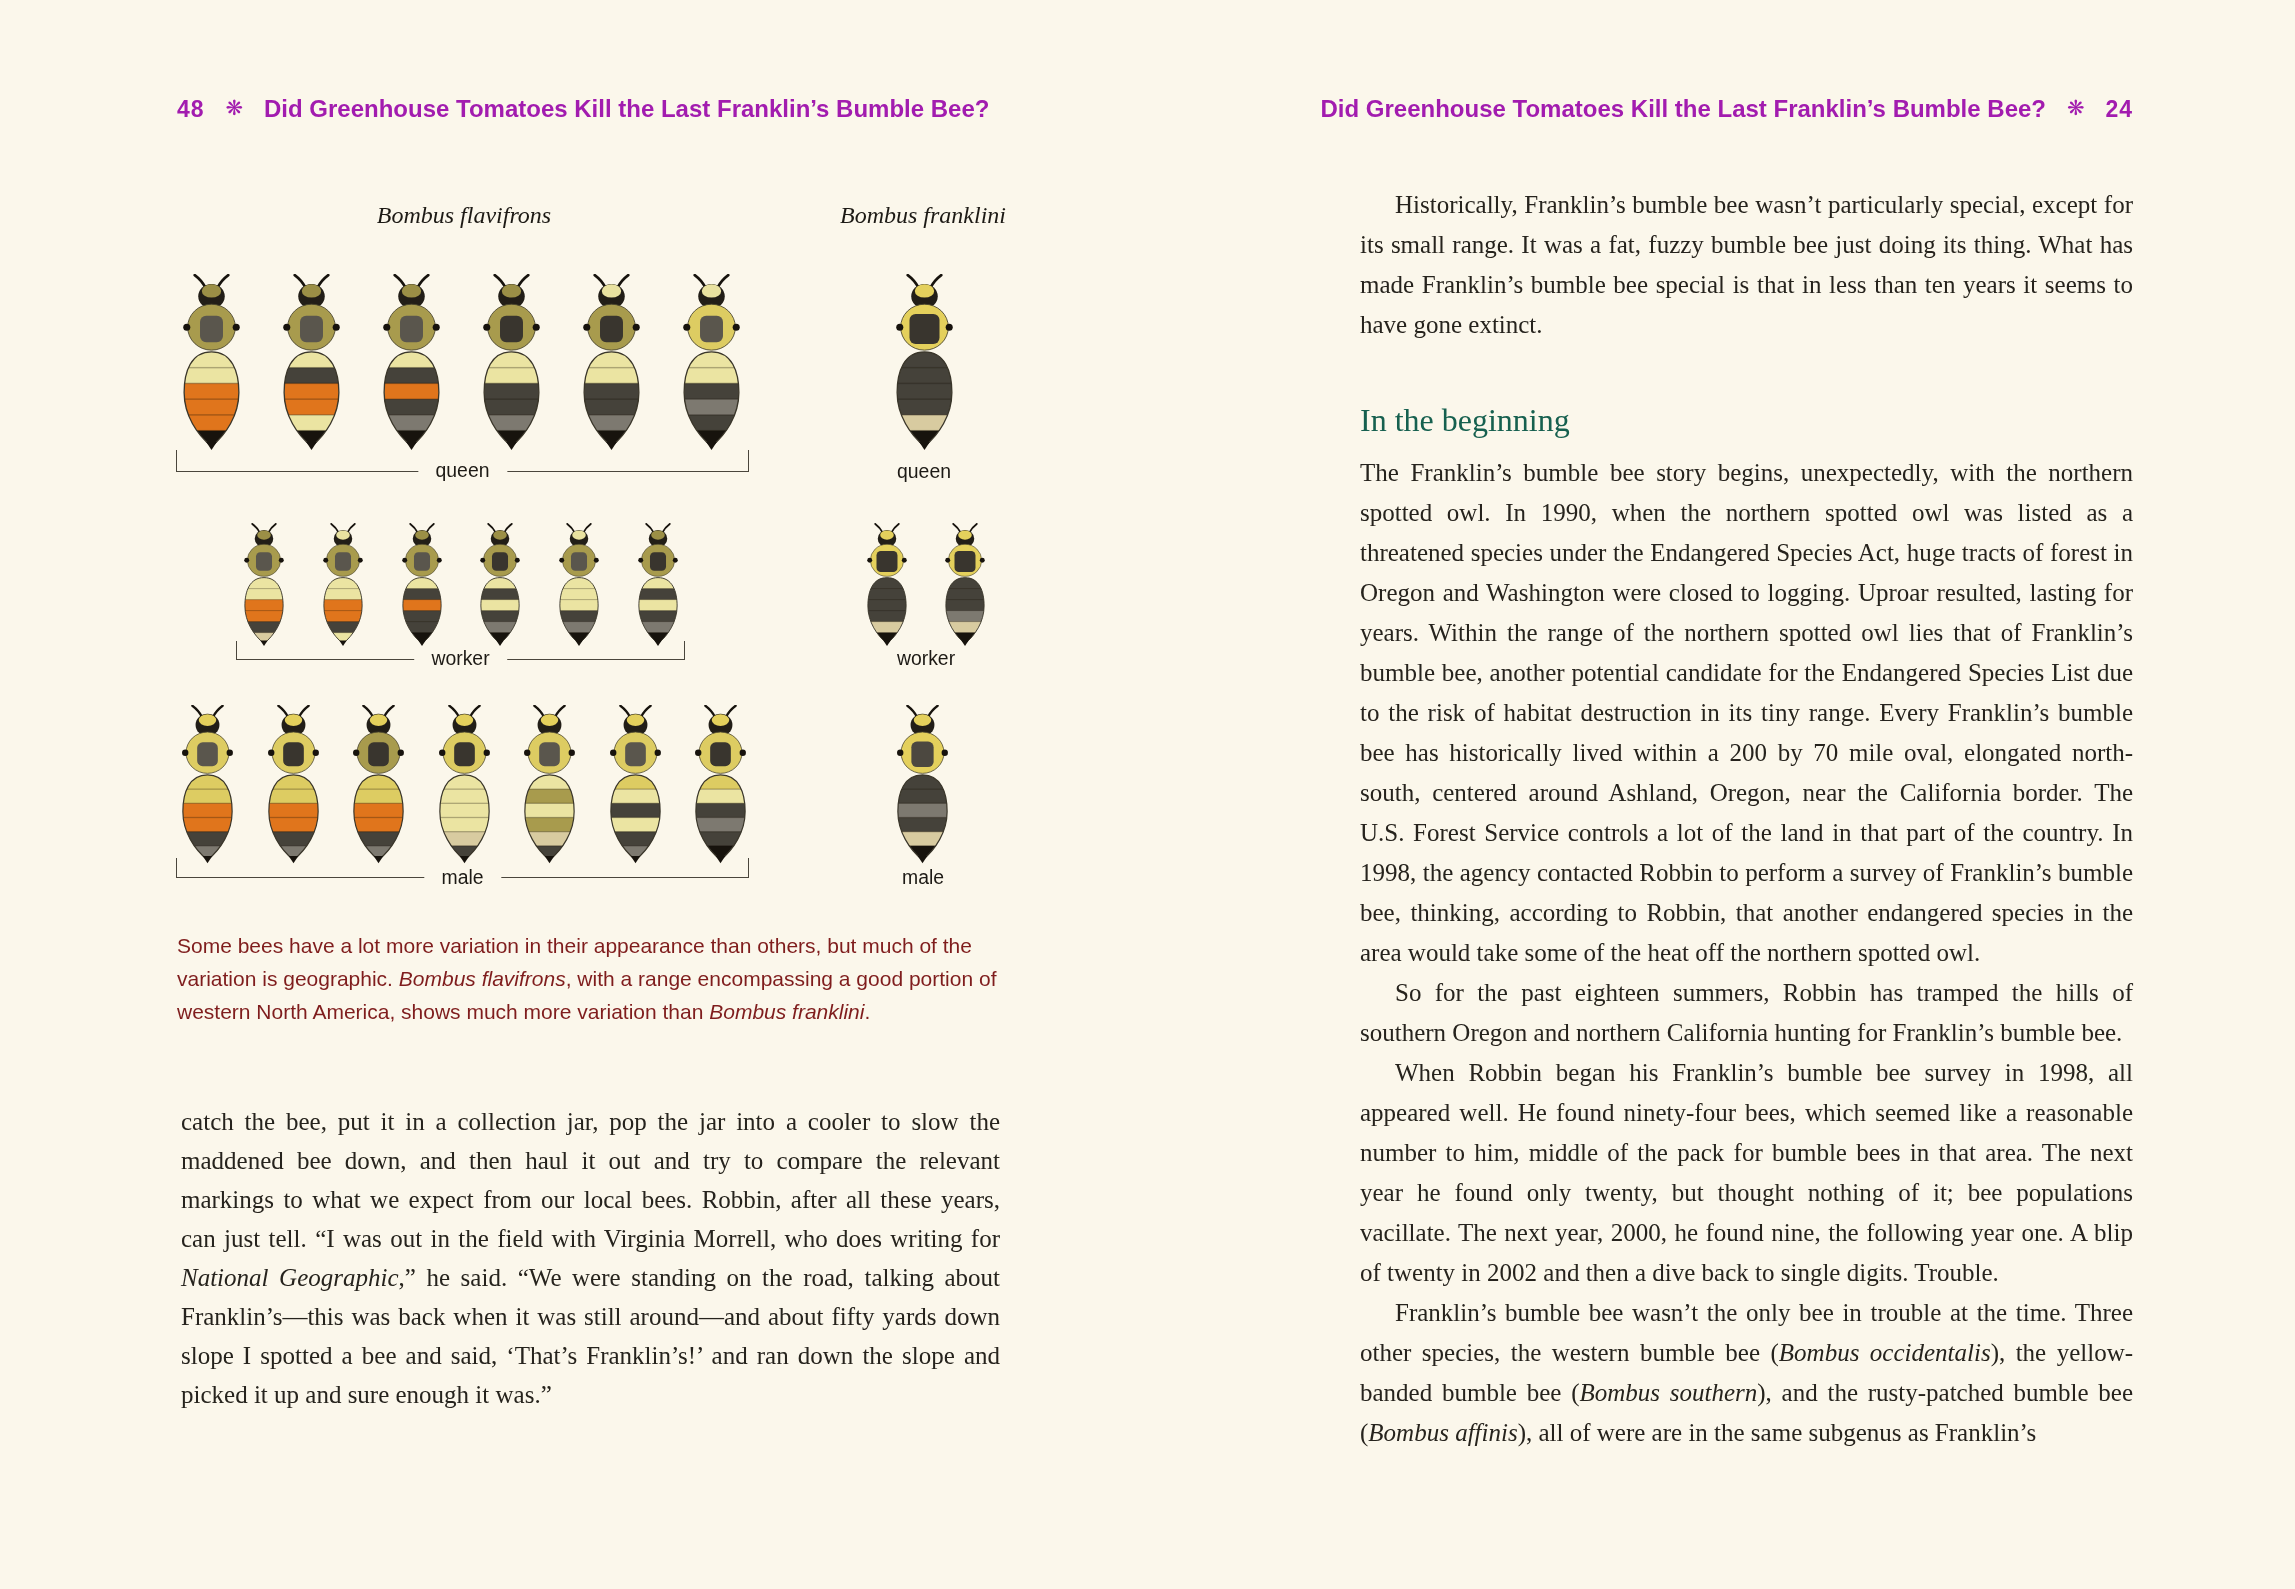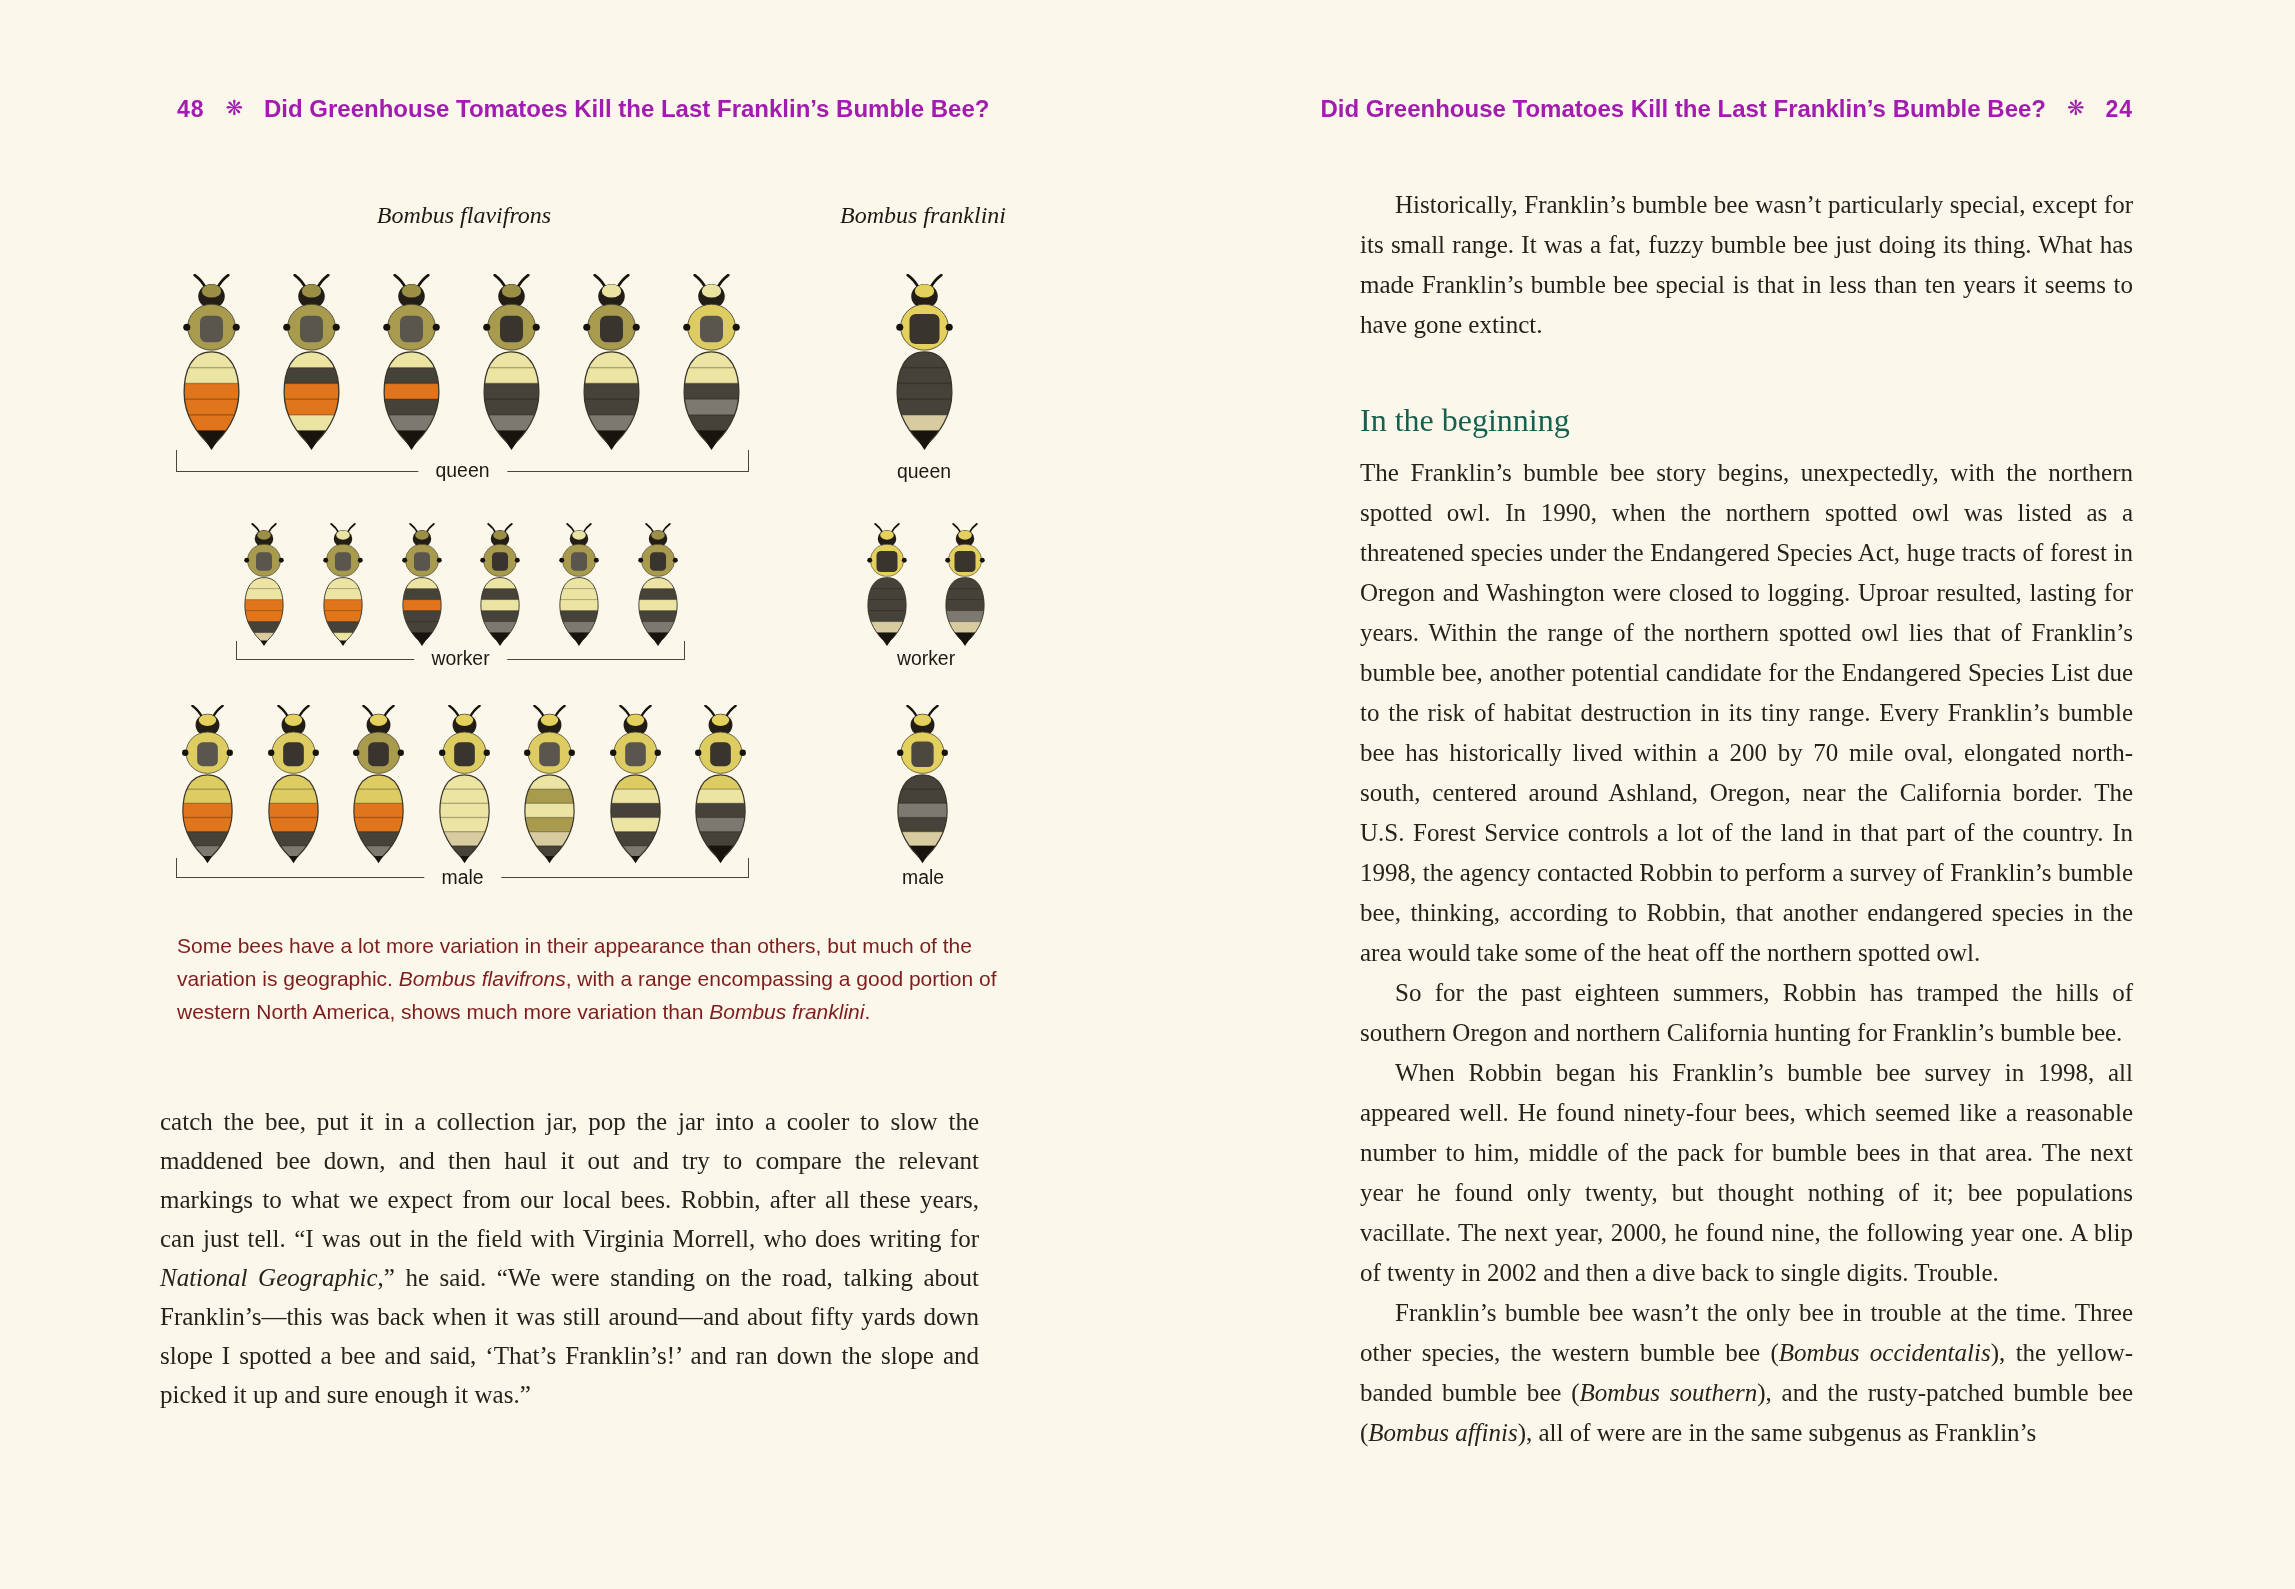--- a/index.html
+++ b/index.html
@@ -41,21 +41,21 @@
     position:absolute;width:152px;text-align:center;
     font-family:"Liberation Sans",sans-serif;font-size:19.4px;color:#1d1a15;line-height:25px;
   }
   .caption{
     position:absolute;left:177px;top:929px;width:834px;
     font-family:"Liberation Sans",sans-serif;font-size:21px;line-height:33px;color:#7f1d1d;
   }
 
   
   .bodytext{font-size:25px;line-height:39px;text-align:justify;color:#26231d;}
-  .left-body{position:absolute;left:160px;top:1102px;width:819px;}
+  .left-body{position:absolute;left:181px;top:1102px;width:819px;}
   .right-col{position:absolute;left:212px;top:150px;width:773px;margin-top:35px;}
   .right-col p{margin:0;}
   .right-col .bodytext{line-height:40px;}
   p.indent{text-indent:35px;}
   .section-heading{
     margin:51px 0 8.8px 0;font-size:32px;line-height:48px;
     color:#16604f;font-weight:normal;font-family:"Liberation Serif",serif;
   }
   i{font-style:italic;}
 </style>

